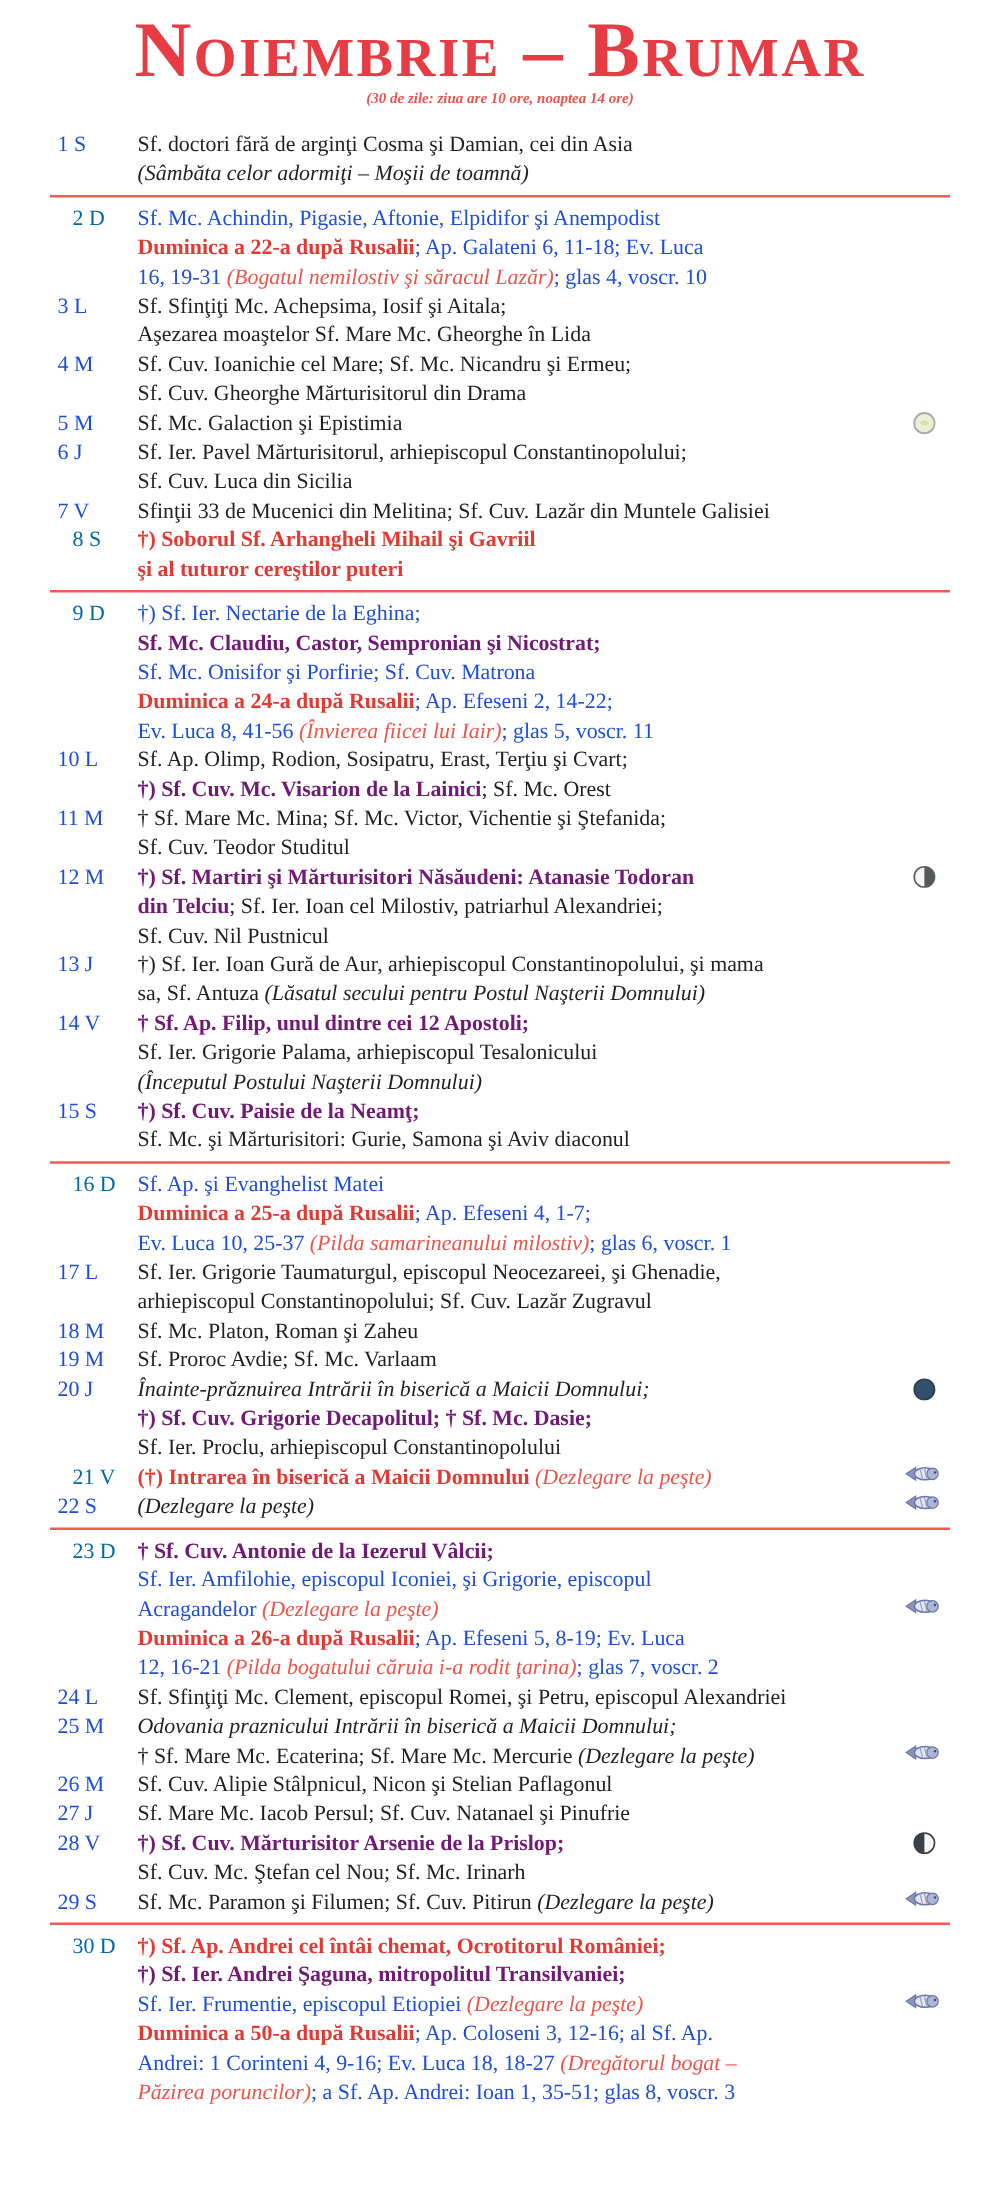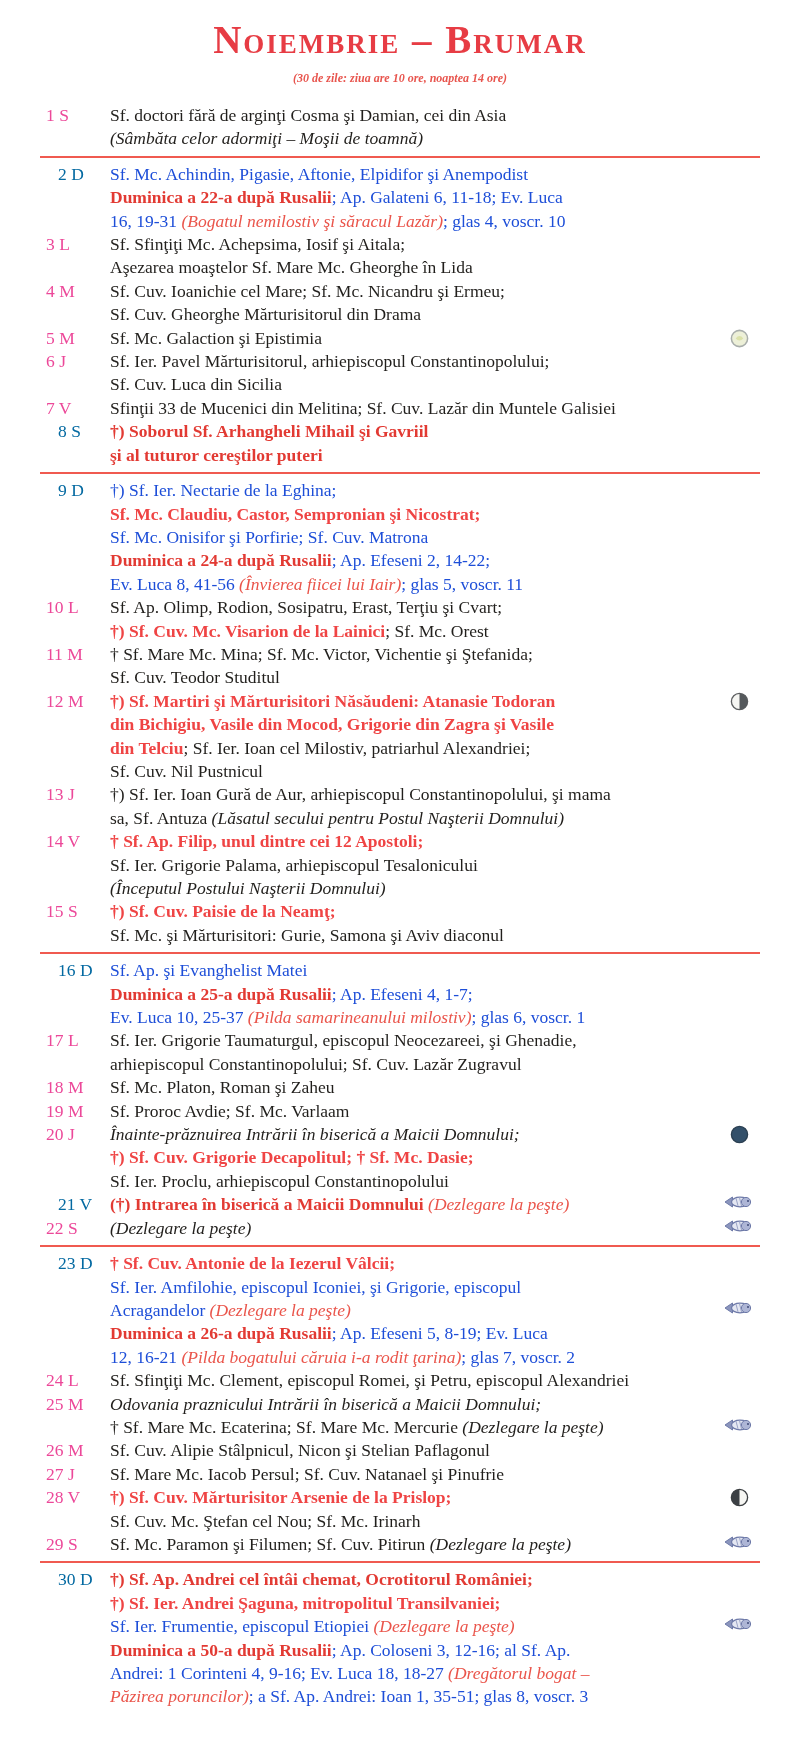--- a/index.html
+++ b/index.html
@@ -8,53 +8,53 @@
     width:800px;height:1762px;
     background:#ffffff;
     overflow:hidden;
     font-family:"Liberation Serif","DejaVu Serif",serif;
     color:#211f1c;
   }
   .header{text-align:center;padding-top:14px;}
   .title{
     font-variant:small-caps;
     font-weight:bold;
-    font-size:39px;
+    font-size:63px;
     line-height:52px;
     letter-spacing:2px;
     color:#e73c44;
   }
   .subtitle{
     font-size:12px;
     line-height:24px;
     font-style:italic;
     font-weight:bold;
     color:#e8554e;
   }
   .cal{margin-top:14px;}
   .row{position:relative;padding-left:110px;padding-right:44px;}
   .day{
     position:absolute;left:46px;top:0;
     width:60px;
     font-size:17.5px;line-height:23.4px;
-    color:#ec4899;
+    color:#1d4ed8;
     white-space:nowrap;
   }
   .day.red{color:#0369a1;margin-left:12px;}
   .line{
     position:relative;
     font-size:17.5px;line-height:23.4px;
     white-space:nowrap;
   }
   .seg-k{color:#211f1c;}
   .seg-ki{color:#211f1c;font-style:italic;}
   .seg-r{color:#1d4ed8;text-align:center;}
   .seg-rb{color:#e23a33;font-weight:bold;}
   .seg-ri{color:#ea554b;font-style:italic;}
-  .seg-bb{color:#ef4444;font-weight:bold;}
+  .seg-bb{color:#701a75;font-weight:bold;}
   .sep{
     height:2px;background:#f05a50;
     margin:5px 40px 5px 40px;
   }
   .icon{
     position:absolute;right:2px;top:1px;
     width:30px;height:22px;
     display:inline-block;
     text-align:center;
   }
@@ -134,21 +134,20 @@
         <div class="line"><span class="seg-k">Sf. Cuv. Teodor Studitul</span></div>
       </div>
       <div class="row">
         <div class="day">12 M</div>
         <div class="line"><span class="seg-bb">†) Sf. Martiri şi Mărturisitori Năsăudeni: Atanasie Todoran</span><span class="icon">
             <svg width="21" height="21" viewBox="0 0 22 22">
               <circle cx="11" cy="11" r="8.5" fill="#f6f6f3" stroke="#5d5f61" stroke-width="1.4"></circle>
               <path d="M11 2.5 a8.5 8.5 0 0 1 0 17 Z" fill="#55595c"></path>
             </svg>
           </span></div>
-        <div class="line"><span class="seg-bb">din Bichigiu, Vasile din Mocod, Grigorie din Zagra şi Vasile</span></div>
         <div class="line"><span class="seg-bb">din Telciu</span><span class="seg-k">; Sf. Ier. Ioan cel Milostiv, patriarhul Alexandriei;</span></div>
         <div class="line"><span class="seg-k">Sf. Cuv. Nil Pustnicul</span></div>
       </div>
       <div class="row">
         <div class="day">13 J</div>
         <div class="line"><span class="seg-k">†) Sf. Ier. Ioan Gură de Aur, arhiepiscopul Constantinopolului, şi mama</span></div>
         <div class="line"><span class="seg-k">sa, Sf. Antuza </span><span class="seg-ki">(Lăsatul secului pentru Postul Naşterii Domnului)</span></div>
       </div>
       <div class="row">
         <div class="day">14 V</div>

